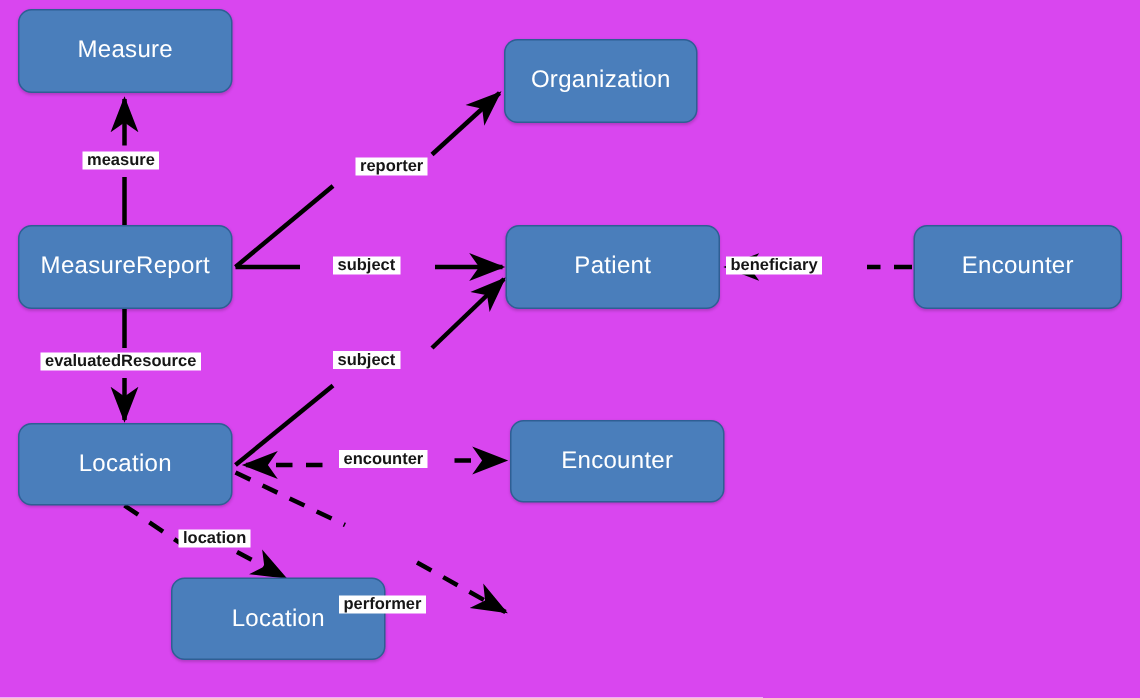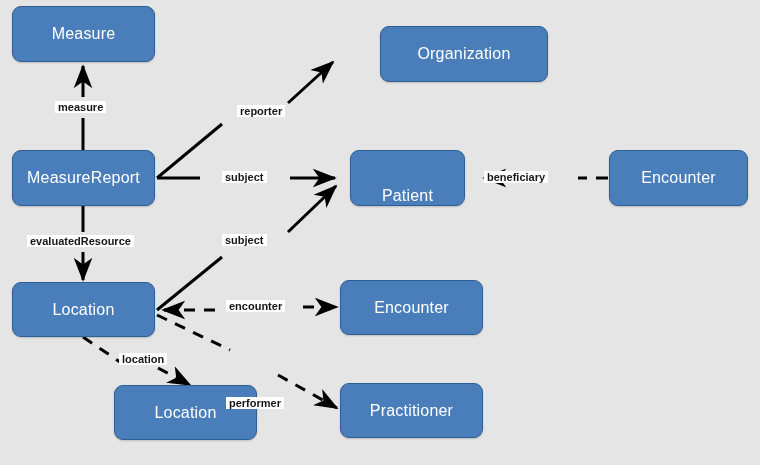--- a/index.html
+++ b/index.html
@@ -4,21 +4,21 @@
 <style>
   html, body {
     margin: 0;
     padding: 0;
     background: #ffffff;
   }
   #canvas {
     position: relative;
     width: 760px;
     height: 465px;
-    background: #e5e5e5;
+    background: #d946ef;
     font-family: "Liberation Sans", sans-serif;
     overflow: hidden;
   }
   .node {
     position: absolute;
     box-sizing: border-box;
     background: #4a7ebb;
     border: 1px solid #2e5f94;
     border-radius: 9px;
     color: #ffffff;
@@ -114,47 +114,44 @@
   </svg>
 
   <div class="node" style="left:12px; top:6px; width:143px; height:56px;">
     <span class="node-label">Measure</span>
   </div>
 
   <div class="node" style="left:12px; top:150px; width:143px; height:56px;">
     <span class="node-label">MeasureReport</span>
   </div>
 
-  <div class="node" style="left:336px; top:26px; width:168px; height:56px;margin-left:44px;">
+  <div class="node" style="left:336px; top:26px; width:129px; height:56px;">
     <span class="node-label">Organization</span>
   </div>
 
-  <div class="node" style="left:350px; top:150px; width:115px; height:56px;align-items:flex-end;">
+  <div class="node" style="left:337px; top:150px; width:143px; height:56px;">
     <span class="node-label">Patient</span>
   </div>
 
   <div class="node" style="left:609px; top:150px; width:139px; height:56px;">
     <span class="node-label">Encounter</span>
   </div>
 
   <div class="node" style="left:12px; top:282px; width:143px; height:55px;">
     <span class="node-label">Location</span>
   </div>
 
   <div class="node" style="left:340px; top:280px; width:143px; height:55px;">
     <span class="node-label">Encounter</span>
   </div>
 
   <div class="node" style="left:114px; top:385px; width:143px; height:55px;">
     <span class="node-label">Location</span>
   </div>
 
-  <div class="node" style="left:340px; top:383px; width:143px; height:55px;">
-    <span class="node-label">Practitioner</span>
-  </div>
 
   <div class="edge-label" style="left:55px; top:101px;">measure</div>
 
   <div class="edge-label" style="left:224px; top:105px;margin-left:13px;">reporter</div>
 
   <div class="edge-label" style="left:222px; top:171px;">subject</div>
 
   <div class="edge-label" style="left:27px; top:235px;">evaluatedResource</div>
 
   <div class="edge-label" style="left:222px; top:234px;">subject</div>

